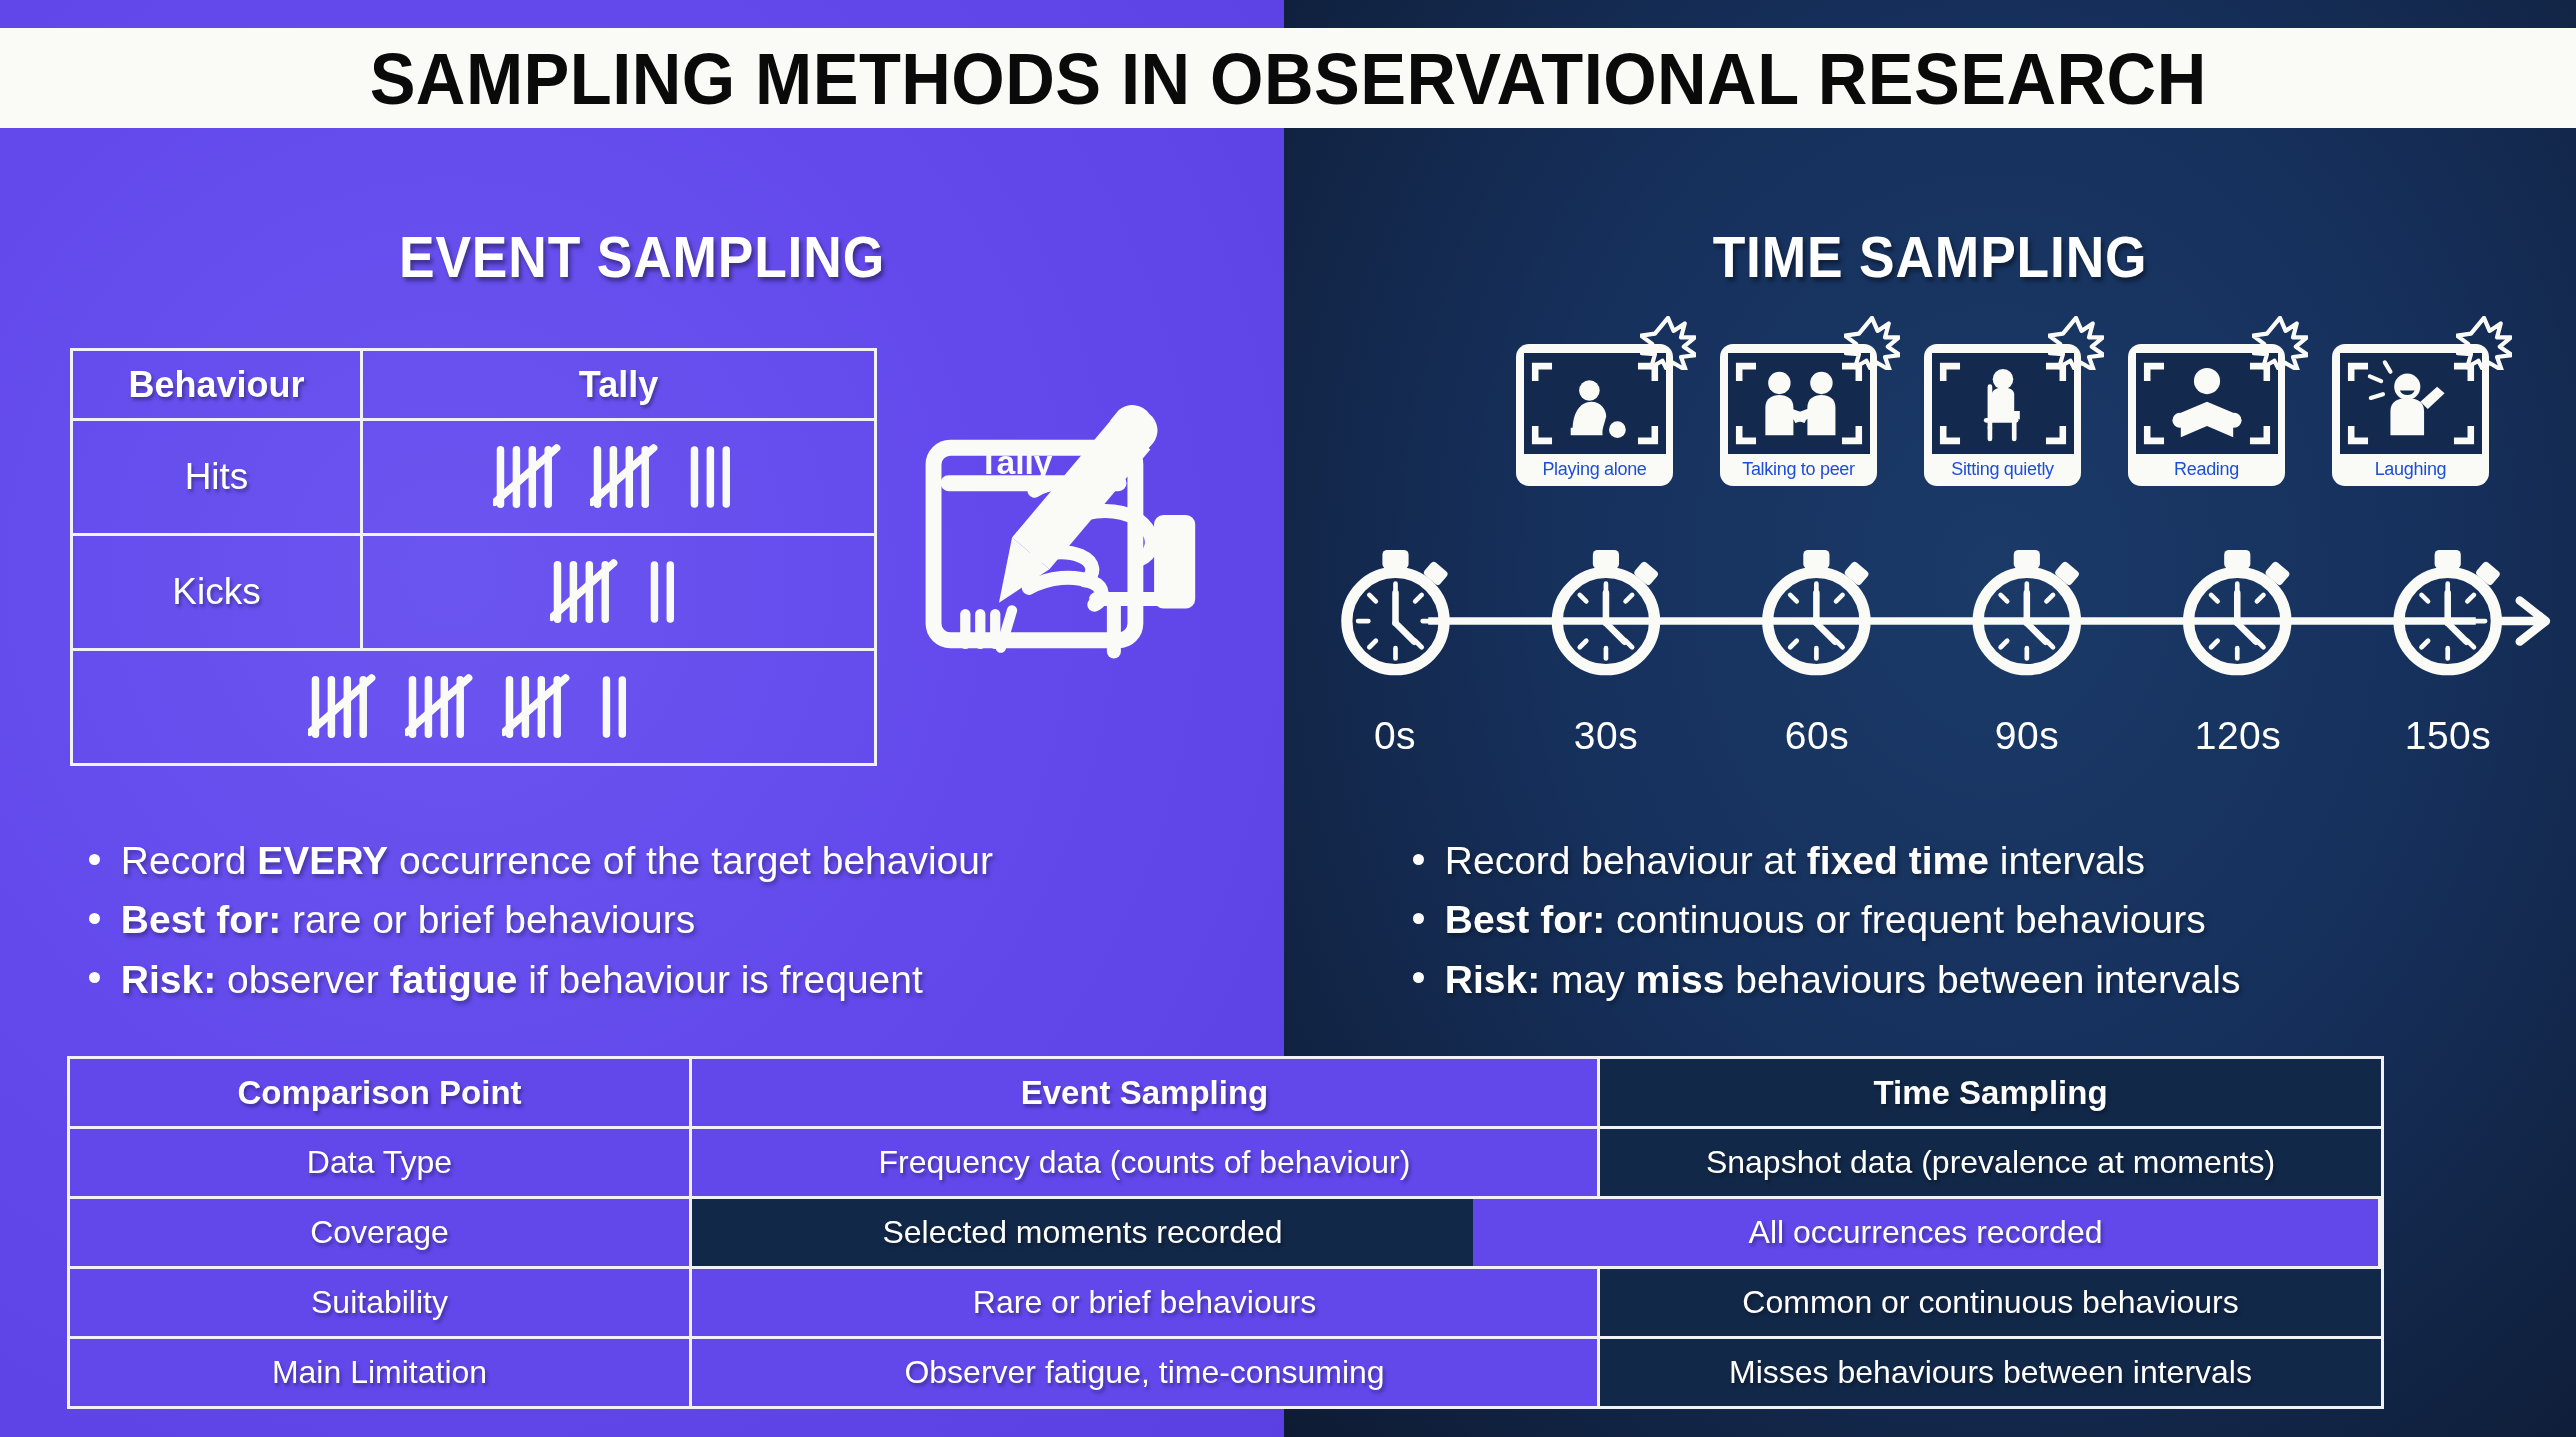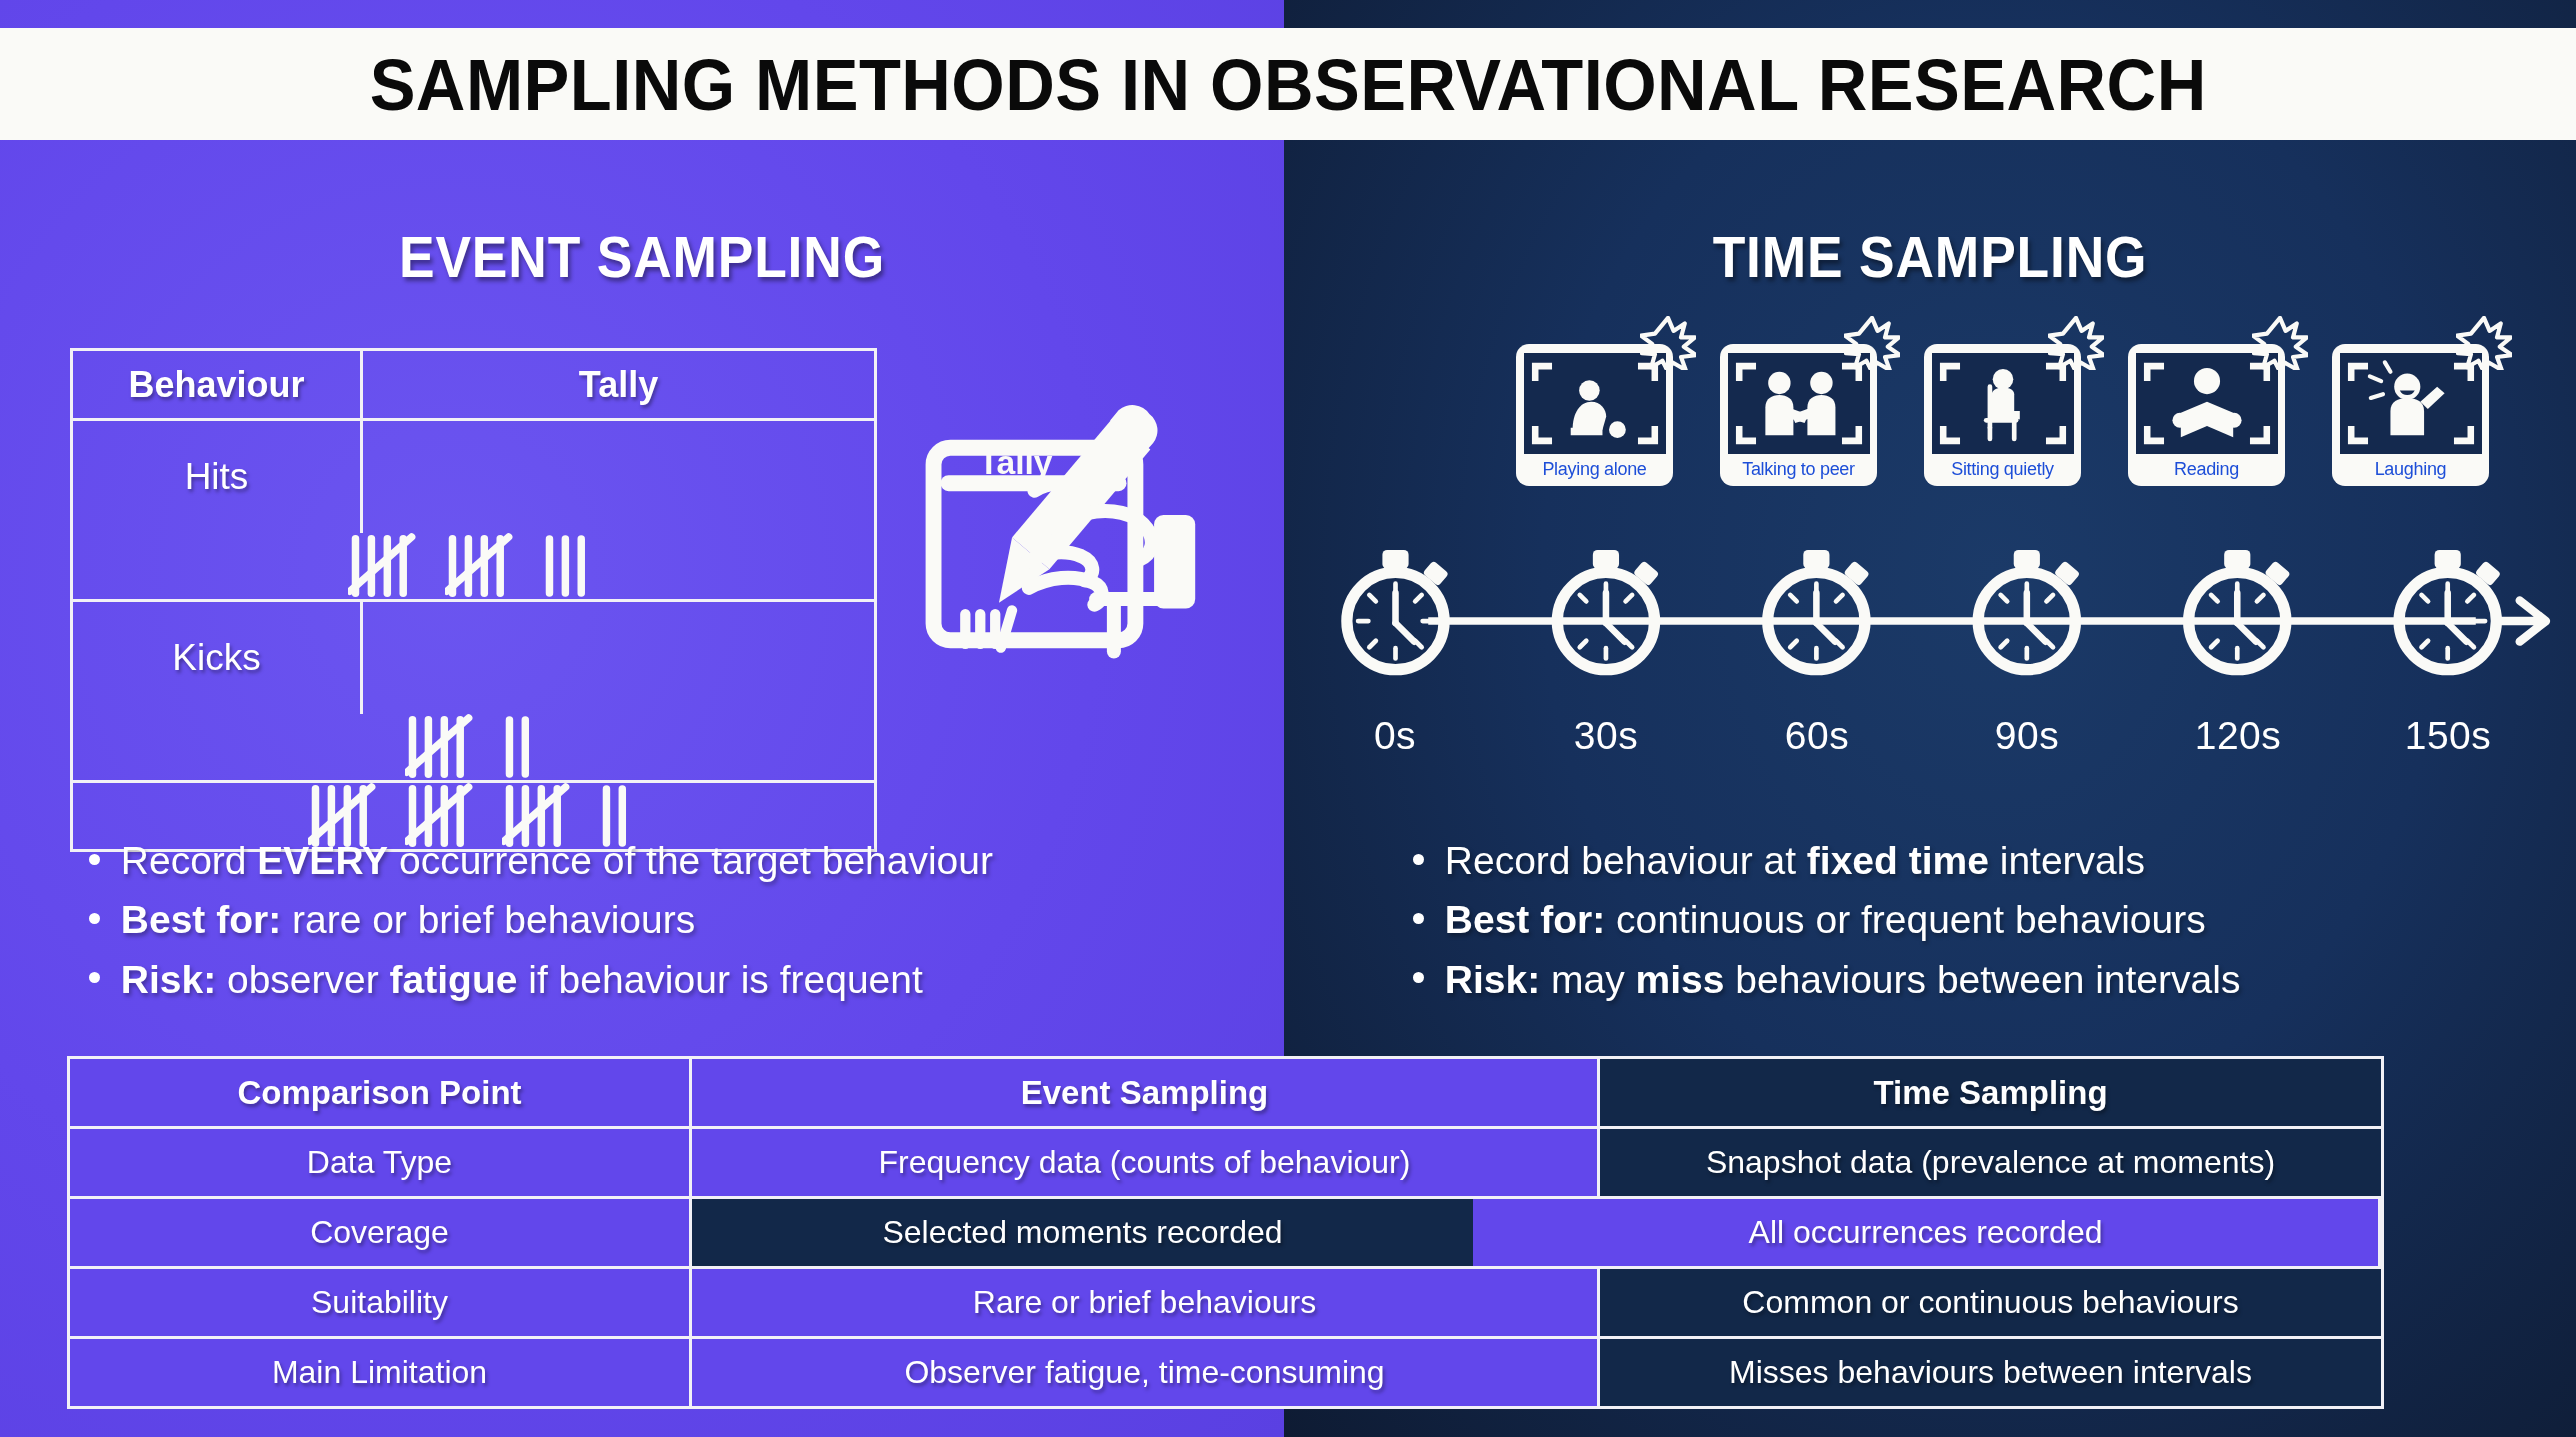--- a/index.html
+++ b/index.html
@@ -16,21 +16,21 @@
     position:absolute; left:0; top:0; width:1284px; height:1438px;
     background:radial-gradient(ellipse at 35% 40%, #6B55F0 0%, #6247EB 55%, #5A40E2 100%);
   }
   .bg-right {
     position:absolute; left:1284px; top:0; width:1292px; height:1438px;
     background:radial-gradient(ellipse at 55% 40%, #1B3A68 0%, #16305C 45%, #0E1B33 100%);
   }
 
   
   .title-band {
-    position:absolute; left:0; top:28px; width:2576px; height:112px;
+    position:absolute; left:0; top:28px; width:2576px; height:100px;
     background:#FAFAF7;
     display:flex; align-items:center; justify-content:center;
     z-index:5;
   }
   .title-band h1 {
     font-family:"Liberation Sans", sans-serif;
     font-size:73px; font-weight:bold; color:#0A0A0A;
     letter-spacing:0.5px;
     transform:scaleX(0.94);
     white-space:nowrap;
@@ -45,21 +45,21 @@
   }
   .sec-head.left  { left:0; width:1284px; text-align:center; }
   .sec-head.right { left:1284px; width:1292px; text-align:center; }
 
   
   .tally-table {
     position:absolute; left:70px; top:348px; width:807px;
     border:3.7px solid #F2F1F6; border-collapse:separate;
   }
   .tally-table .row { display:flex; }
-  .tally-table .row + .row { border-top:3.7px solid #F2F1F6;flex-direction:column; }
+  .tally-table .row + .row { border-top:3.7px solid #F2F1F6; }
   .tally-table .c-beh {
     width:290px; display:flex; align-items:center; justify-content:center;
     border-right:3.7px solid #F2F1F6;
     color:#fff; text-shadow:1.9px 2.8px 3.7px rgba(0,0,0,0.35);
   }
   .tally-table .c-tal {
     flex:1; display:flex; align-items:center; justify-content:center;
   }
   .tally-table .head .c-beh,
   .tally-table .head .c-tal {

